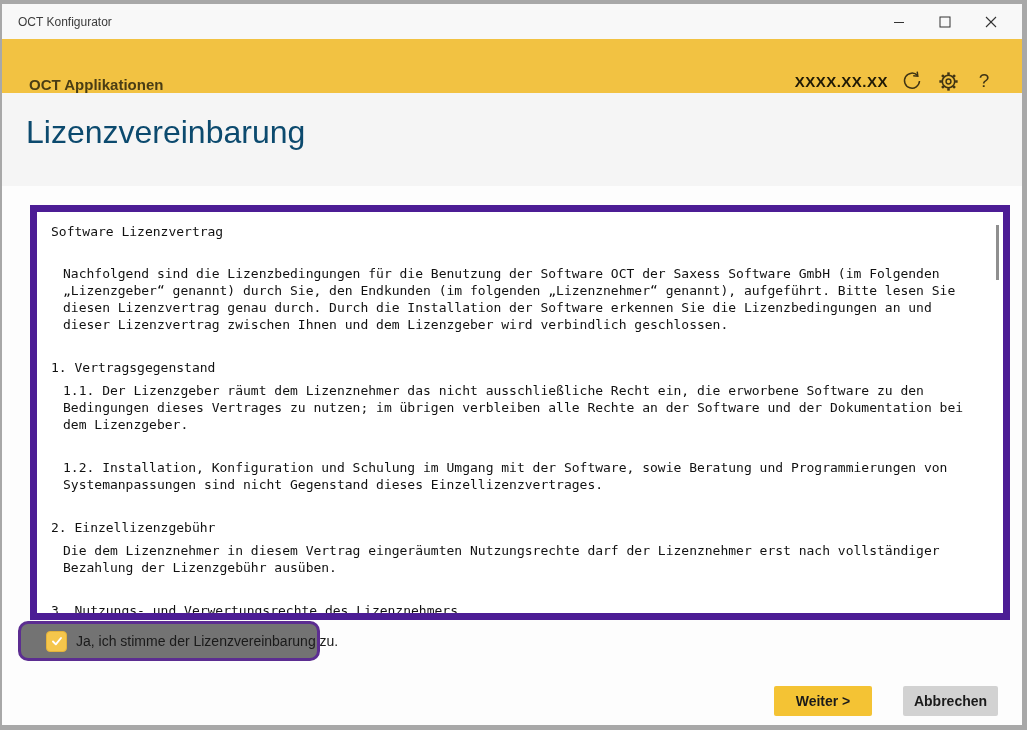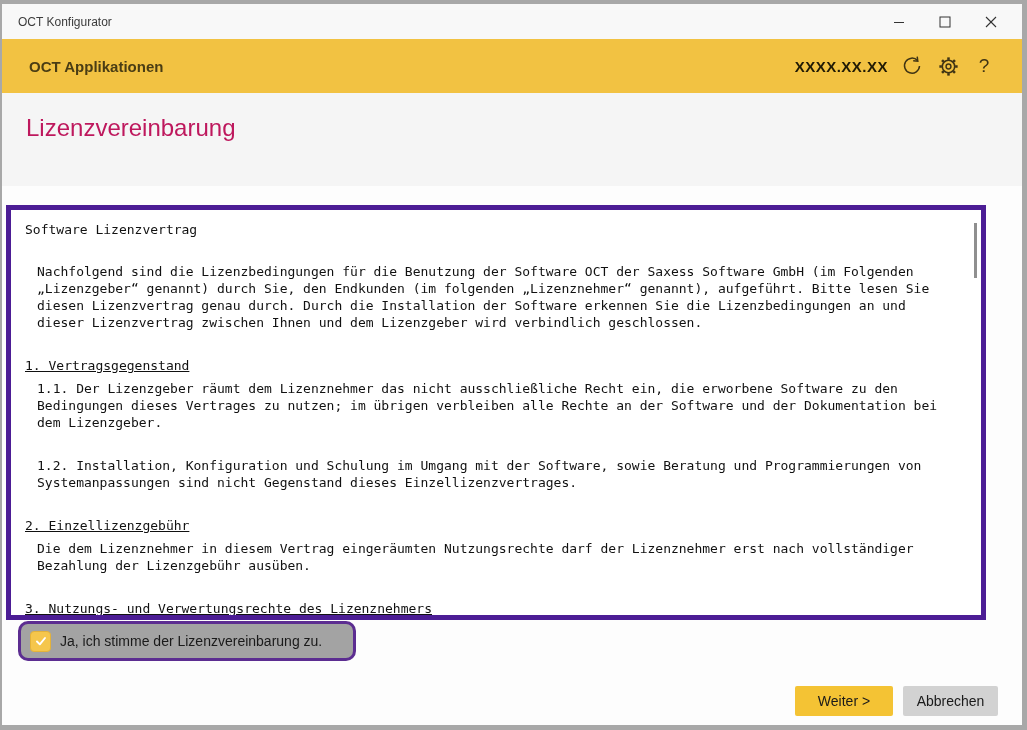--- a/index.html
+++ b/index.html
@@ -32,71 +32,71 @@
   .win-controls { display: flex; align-items: stretch; height: 100%; padding-right: 8px; }
   .win-btn {
     width: 46px; height: 100%;
     display: flex; align-items: center; justify-content: center;
     cursor: default;
   }
 
   
   .appbar {
     height: 54px; background: var(--yellow, #F2C242);
-    display: flex; align-items: center;
+    display: flex; align-items: flex-end;
     flex: 0 0 auto;
     padding: 0 26px 0 27px;
   }
   .app-title { font-size: 15px; font-weight: bold; color: #4a3d14; flex: 1 1 auto; }
   .appbar-right { display: flex; align-items: center; gap: 12px; }
   .version-text { font-size: 15px; font-weight: bold; color: #201a05; letter-spacing: 0.5px; }
   .appbar-icon { display: flex; align-items: center; justify-content: center; width: 24px; height: 24px; }
   .help-glyph { font-size: 19px; color: #3f3414; font-weight: 400; }
 
   
   .page-header {
     height: 93px; background: #f5f5f5;
     flex: 0 0 auto;
     padding: 21px 0 0 24px;
   }
-  .page-title { font-size: 24px; font-weight: 300; color: #be185d; }
+  .page-title { font-size: 32px; font-weight: 300; color: #0c4a6e; }
 
   
   .content { position: relative; flex: 1 1 auto; background: #fdfdfd; }
 
   .license-box {
-    position: absolute; left: 4px; top: 19px;
+    position: absolute; left: 28px; top: 19px;
     width: 980px; height: 415px;
     background: #ffffff;
-    border: 5px solid #4c1d95;
+    border: 7px solid #4c1d95;
     padding: 11px 24px 0 14px;
     overflow: hidden;
   }
   .license-text {
     font-family: "DejaVu Sans Mono", "Liberation Mono", monospace;
     font-size: 13px; line-height: 17px; color: #111111;
     white-space: pre-wrap; word-wrap: break-word;
   }
   .lic-title { margin: 0 0 25px 0; }
-  .lic-heading { margin: 0 0 6px 0; text-decoration: underline; }
+  .lic-heading { margin: 0 0 6px 0; }
   .lic-body { margin: 0 0 26px 12px; }
   .scrollbar-thumb {
     position: absolute; right: 4px; top: 13px;
     width: 3px; height: 55px; background: #8f8f8f;
   }
 
   
   .consent-highlight {
     position: absolute; left: 16px; top: 435px;
-    width: 338px; height: 40px;
+    width: 302px; height: 40px;
     border: 3px solid var(--purple, #5C2D91);
     border-radius: 10px;
     display: flex; align-items: center;
-    padding: 0 10px 0 9px;
-    background: #a3a3a3;
+    padding: 0 10px 0 25px;
+    background: #737373;
   }
   .consent-row { display: flex; align-items: center; cursor: default; }
   .checkbox {
     width: 21px; height: 21px;
     background: var(--cb-yellow, #F5C64C);
     border: 1px solid #e3b23a;
     border-radius: 4px;
     display: flex; align-items: center; justify-content: center;
     flex: 0 0 auto;
   }
@@ -106,23 +106,24 @@
   .button-row {
     position: absolute; top: 500px; right: 24px;
     display: flex; gap: 10px;
   }
   .btn {
     height: 30px; font-size: 14px; color: #1a1a1a;
     border: none; border-radius: 2px;
     font-family: "Liberation Sans", sans-serif;
     display: flex; align-items: center; justify-content: center;
     cursor: default;
+    font-weight: bold;
   }
   .btn-next { width: 98px; background: var(--btn-yellow, #F4C334); }
-  .btn-cancel { width: 95px; background: #d2d2d2; }
+  .btn-cancel { width: 95px; background: #d2d2d2; margin-left: 21px; }
 </style>
 </head>
 <body>
 
 <div class="window">
 
   <div class="titlebar">
     <div class="titlebar-text">OCT Konfigurator</div>
     <div class="win-controls">
       <div class="win-btn">

